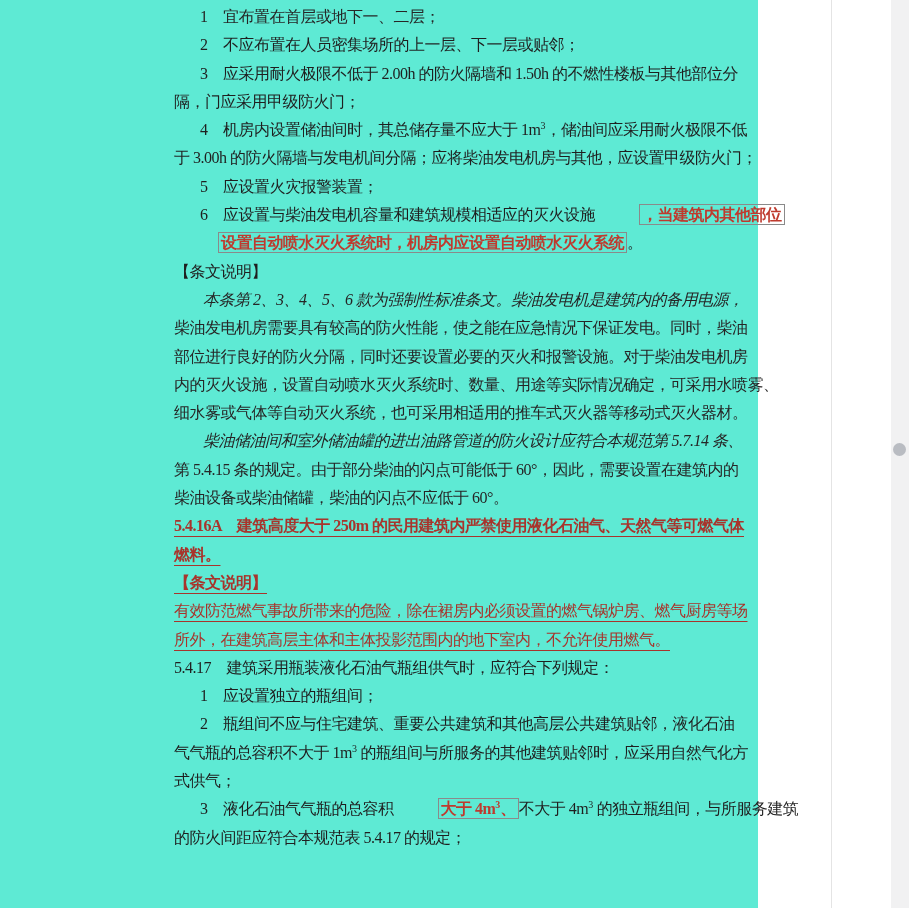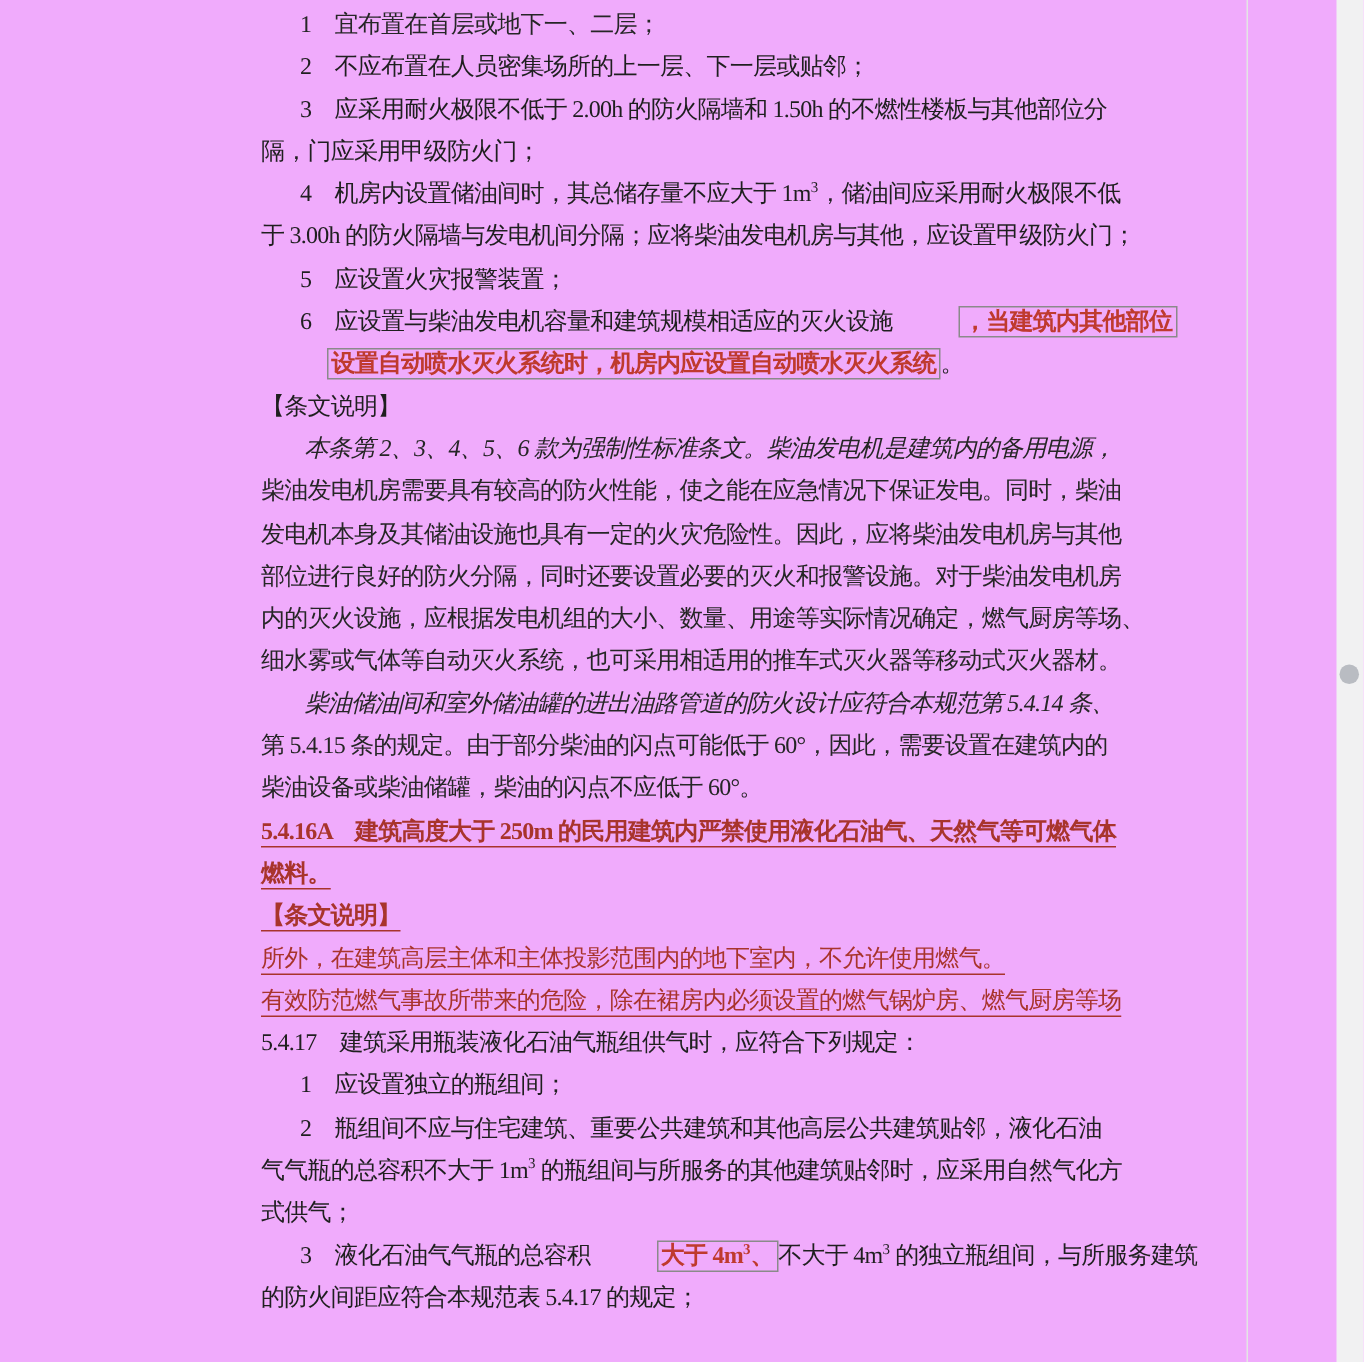--- a/index.html
+++ b/index.html
@@ -7,23 +7,23 @@
     padding: 0;
     background: #ffffff;
     width: 909px;
     height: 908px;
     overflow: hidden;
     font-family: "Liberation Serif", "DejaVu Serif", serif;
     font-size: 16px;
   }
   .page {
     position: relative;
-    width: 909px;
+    width: 758px;
     height: 908px;
-    background: #f0abfc;
+    background: #5eead4;
   }
   .text-column {
     position: absolute;
     left: 170px;
     top: 3px;
     width: 580px;
   }
   .line {
     height: 28.3px;
     line-height: 28.3px;
@@ -96,32 +96,31 @@
       <div class="line ind1"><span class="s-bold">3　应采用耐火极限不低于 2.00h 的防火隔墙和 1.50h 的不燃性楼板与其他部位分</span></div>
       <div class="line ind0"><span class="s-bold">隔，门应采用甲级防火门；</span></div>
       <div class="line ind1"><span class="s-bold">4　机房内设置储油间时，其总储存量不应大于 1m</span><sup class="s-bold">3</sup><span class="s-bold">，储油间应采用耐火极限不低</span></div>
       <div class="line ind0"><span class="s-bold">于 3.00h 的防火隔墙与发电机间分隔；应将柴油发电机房与其他，应设置甲级防火门；</span></div>
       <div class="line ind1"><span class="s-bold">5　应设置火灾报警装置；</span></div>
       <div class="line ind1"><span class="s-bold">6　应设置与柴油发电机容量和建筑规模相适应的灭火设施</span><span class="box"><span class="s-red-bold">，当建筑内其他部位</span></span></div>
       <div class="line ind0"><span class="box"><span class="s-red-bold">设置自动喷水灭火系统时，机房内应设置自动喷水灭火系统</span></span><span class="s-bold">。</span></div>
       <div class="line ind0"><span class="s-bold">【条文说明】</span></div>
       <div class="line ind2"><span class="s-regular">本条第 2、3、4、5、6 款为强制性标准条文。柴油发电机是建筑内的备用电源，</span></div>
       <div class="line ind0"><span class="s-regular">柴油发电机房需要具有较高的防火性能，使之能在应急情况下保证发电。同时，柴油</span></div>
-      <div class="line ind0"><span class="s-regular">发电机本身及其储油设施也具有一定的火灾危险性。因此，应将柴油发电机房与其他</span></div>
       <div class="line ind0"><span class="s-regular">部位进行良好的防火分隔，同时还要设置必要的灭火和报警设施。对于柴油发电机房</span></div>
-      <div class="line ind0"><span class="s-regular">内的灭火设施，应根据发电机组的大小、数量、用途等实际情况确定，燃气厨房等场、</span></div>
+      <div class="line ind0"><span class="s-regular">内的灭火设施，设置自动喷水灭火系统时、数量、用途等实际情况确定，可采用水喷雾、</span></div>
       <div class="line ind0"><span class="s-regular">细水雾或气体等自动灭火系统，也可采用相适用的推车式灭火器等移动式灭火器材。</span></div>
-      <div class="line ind2"><span class="s-regular">柴油储油间和室外储油罐的进出油路管道的防火设计应符合本规范第 5.4.14 条、</span></div>
+      <div class="line ind2"><span class="s-regular">柴油储油间和室外储油罐的进出油路管道的防火设计应符合本规范第 5.7.14 条、</span></div>
       <div class="line ind0"><span class="s-regular">第 5.4.15 条的规定。由于部分柴油的闪点可能低于 60°，因此，需要设置在建筑内的</span></div>
       <div class="line ind0"><span class="s-regular">柴油设备或柴油储罐，柴油的闪点不应低于 60°。</span></div>
       <div class="line ind0"><span class="s-red-bold-underline">5.4.16A　建筑高度大于 250m 的民用建筑内严禁使用液化石油气、天然气等可燃气体</span></div>
       <div class="line ind0"><span class="s-red-bold-underline">燃料。</span></div>
       <div class="line ind0"><span class="s-red-bold-underline">【条文说明】</span></div>
+      <div class="line ind0"><span class="s-red-underline">有效防范燃气事故所带来的危险，除在裙房内必须设置的燃气锅炉房、燃气厨房等场</span></div>
       <div class="line ind0"><span class="s-red-underline">所外，在建筑高层主体和主体投影范围内的地下室内，不允许使用燃气。</span></div>
-      <div class="line ind0"><span class="s-red-underline">有效防范燃气事故所带来的危险，除在裙房内必须设置的燃气锅炉房、燃气厨房等场</span></div>
       <div class="line ind0"><span class="s-bold">5.4.17　建筑采用瓶装液化石油气瓶组供气时，应符合下列规定：</span></div>
       <div class="line ind1"><span class="s-bold">1　应设置独立的瓶组间；</span></div>
       <div class="line ind1"><span class="s-bold">2　瓶组间不应与住宅建筑、重要公共建筑和其他高层公共建筑贴邻，液化石油</span></div>
       <div class="line ind0"><span class="s-bold">气气瓶的总容积不大于 1m</span><sup class="s-bold">3</sup><span class="s-bold"> 的瓶组间与所服务的其他建筑贴邻时，应采用自然气化方</span></div>
       <div class="line ind0"><span class="s-bold">式供气；</span></div>
       <div class="line ind1"><span class="s-bold">3　液化石油气气瓶的总容积</span><span class="box"><span class="s-red-bold">大于 4m</span><sup class="s-red-bold">3</sup><span class="s-red-bold">、</span></span><span class="s-bold">不大于 4m</span><sup class="s-bold">3</sup><span class="s-bold"> 的独立瓶组间，与所服务建筑</span></div>
       <div class="line ind0"><span class="s-bold">的防火间距应符合本规范表 5.4.17 的规定；</span></div>
     </div>
   <div class="page-divider"></div>
   <div class="scroll-gutter">

